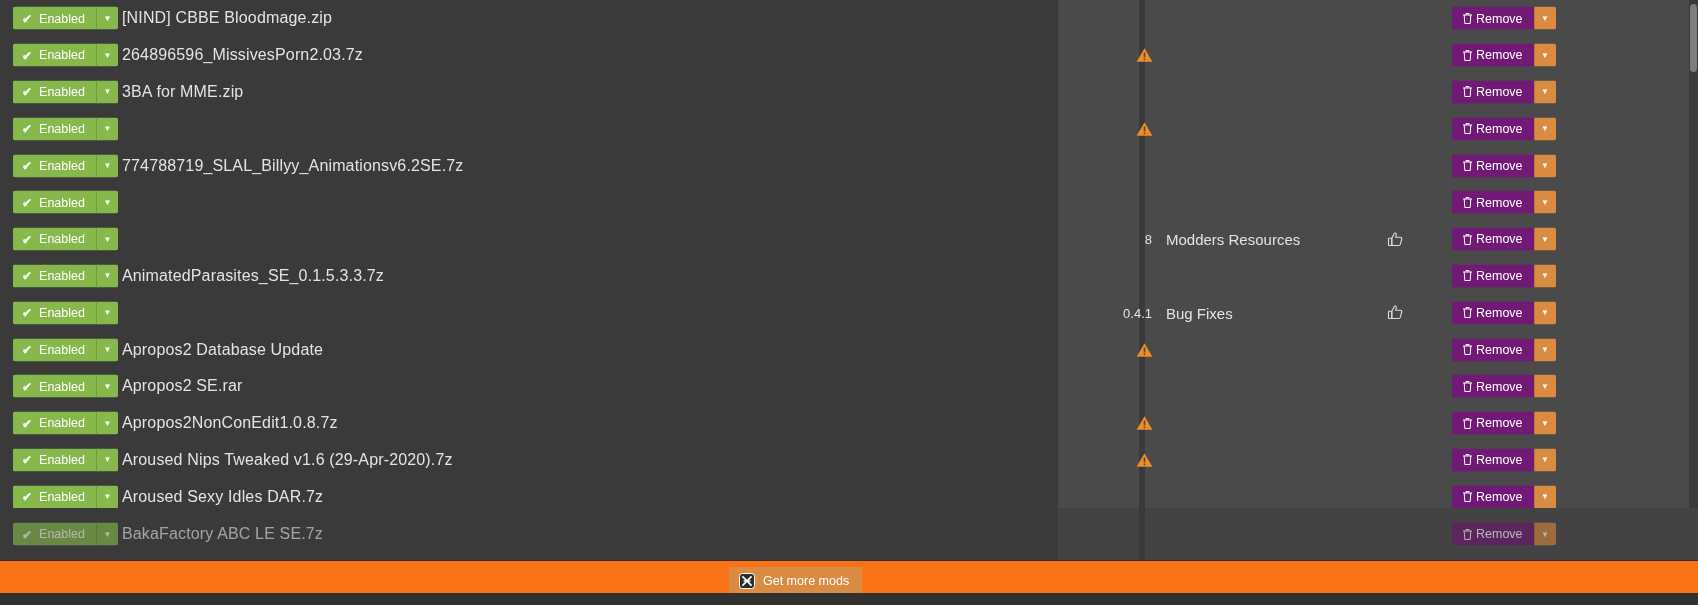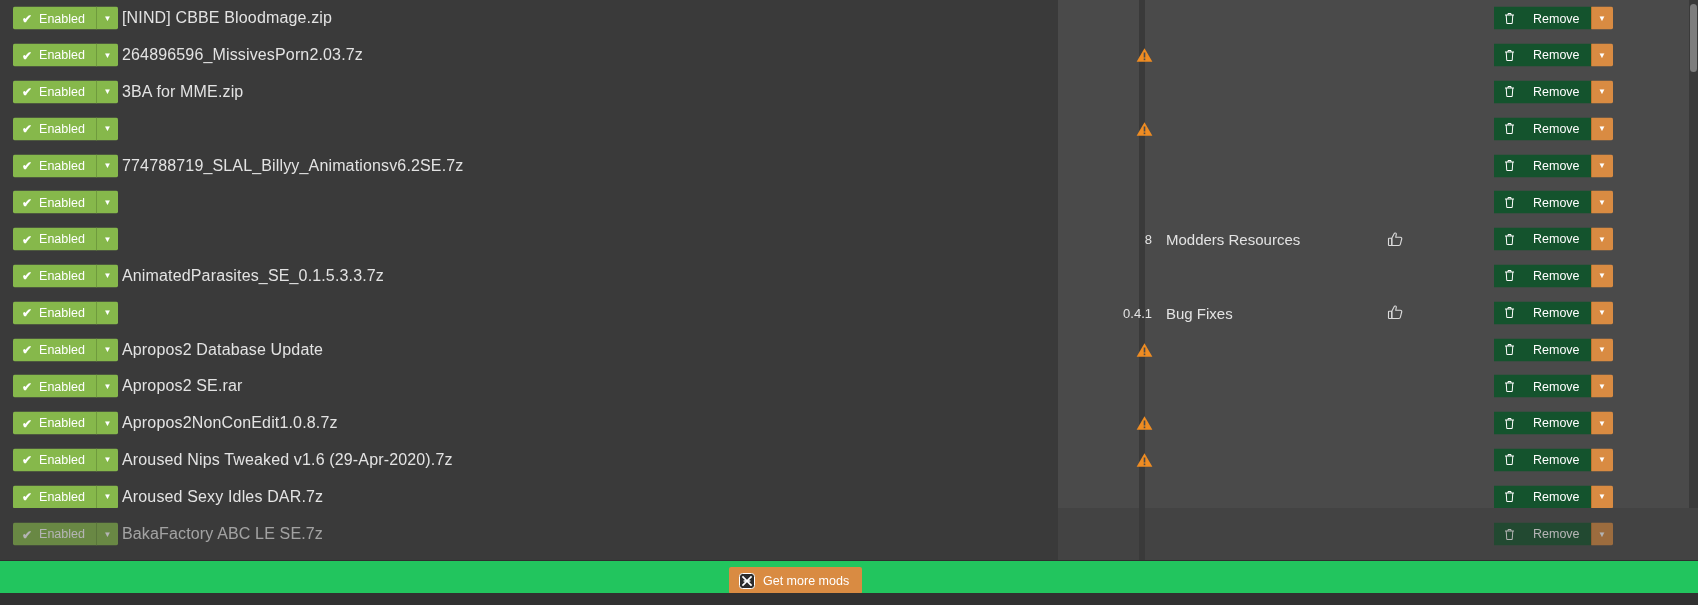--- a/index.html
+++ b/index.html
@@ -154,31 +154,30 @@
     left: 1452px;
     top: 50%;
     transform: translateY(-50%);
     display: flex;
     align-items: stretch;
     height: 23px;
     border-radius: 2px;
     overflow: hidden;
   }
   .remove-main {
-    background: #14532d;
+    background: #701a75;
     color: #ffffff;
     display: flex;
     align-items: center;
-    gap: 18px;
+    gap: 3px;
     padding: 0 11px 0 10px;
     font-size: 12.5px;
     line-height: 1;
     white-space: nowrap;
     border-right: 1px solid #bf7431;
-    margin-left: 42px;
   }
   .remove-caret {
     background: #d98b42;
     width: 21px;
     display: flex;
     align-items: center;
     justify-content: center;
     color: #ffffff;
     font-size: 8px;
     line-height: 1;
@@ -222,21 +221,21 @@
   .fade-row-band .band-div-f {
     position: absolute; left: 1139px; top: 0;
     width: 6px; height: 52px; background: #3a3a3a;
   }
 
   
   .bottom-bar {
     position: absolute;
     left: 0; bottom: 0;
     width: 1698px; height: 45px;
-    background: #22c55e;
+    background: #f97316;
     border-top: 1px solid #2f2f2f;
   }
   .get-mods-btn {
     position: absolute;
     left: 729px;
     top: 6px;
     height: 27px;
     background: #d98b42;
     border-radius: 2px;
     display: flex;

